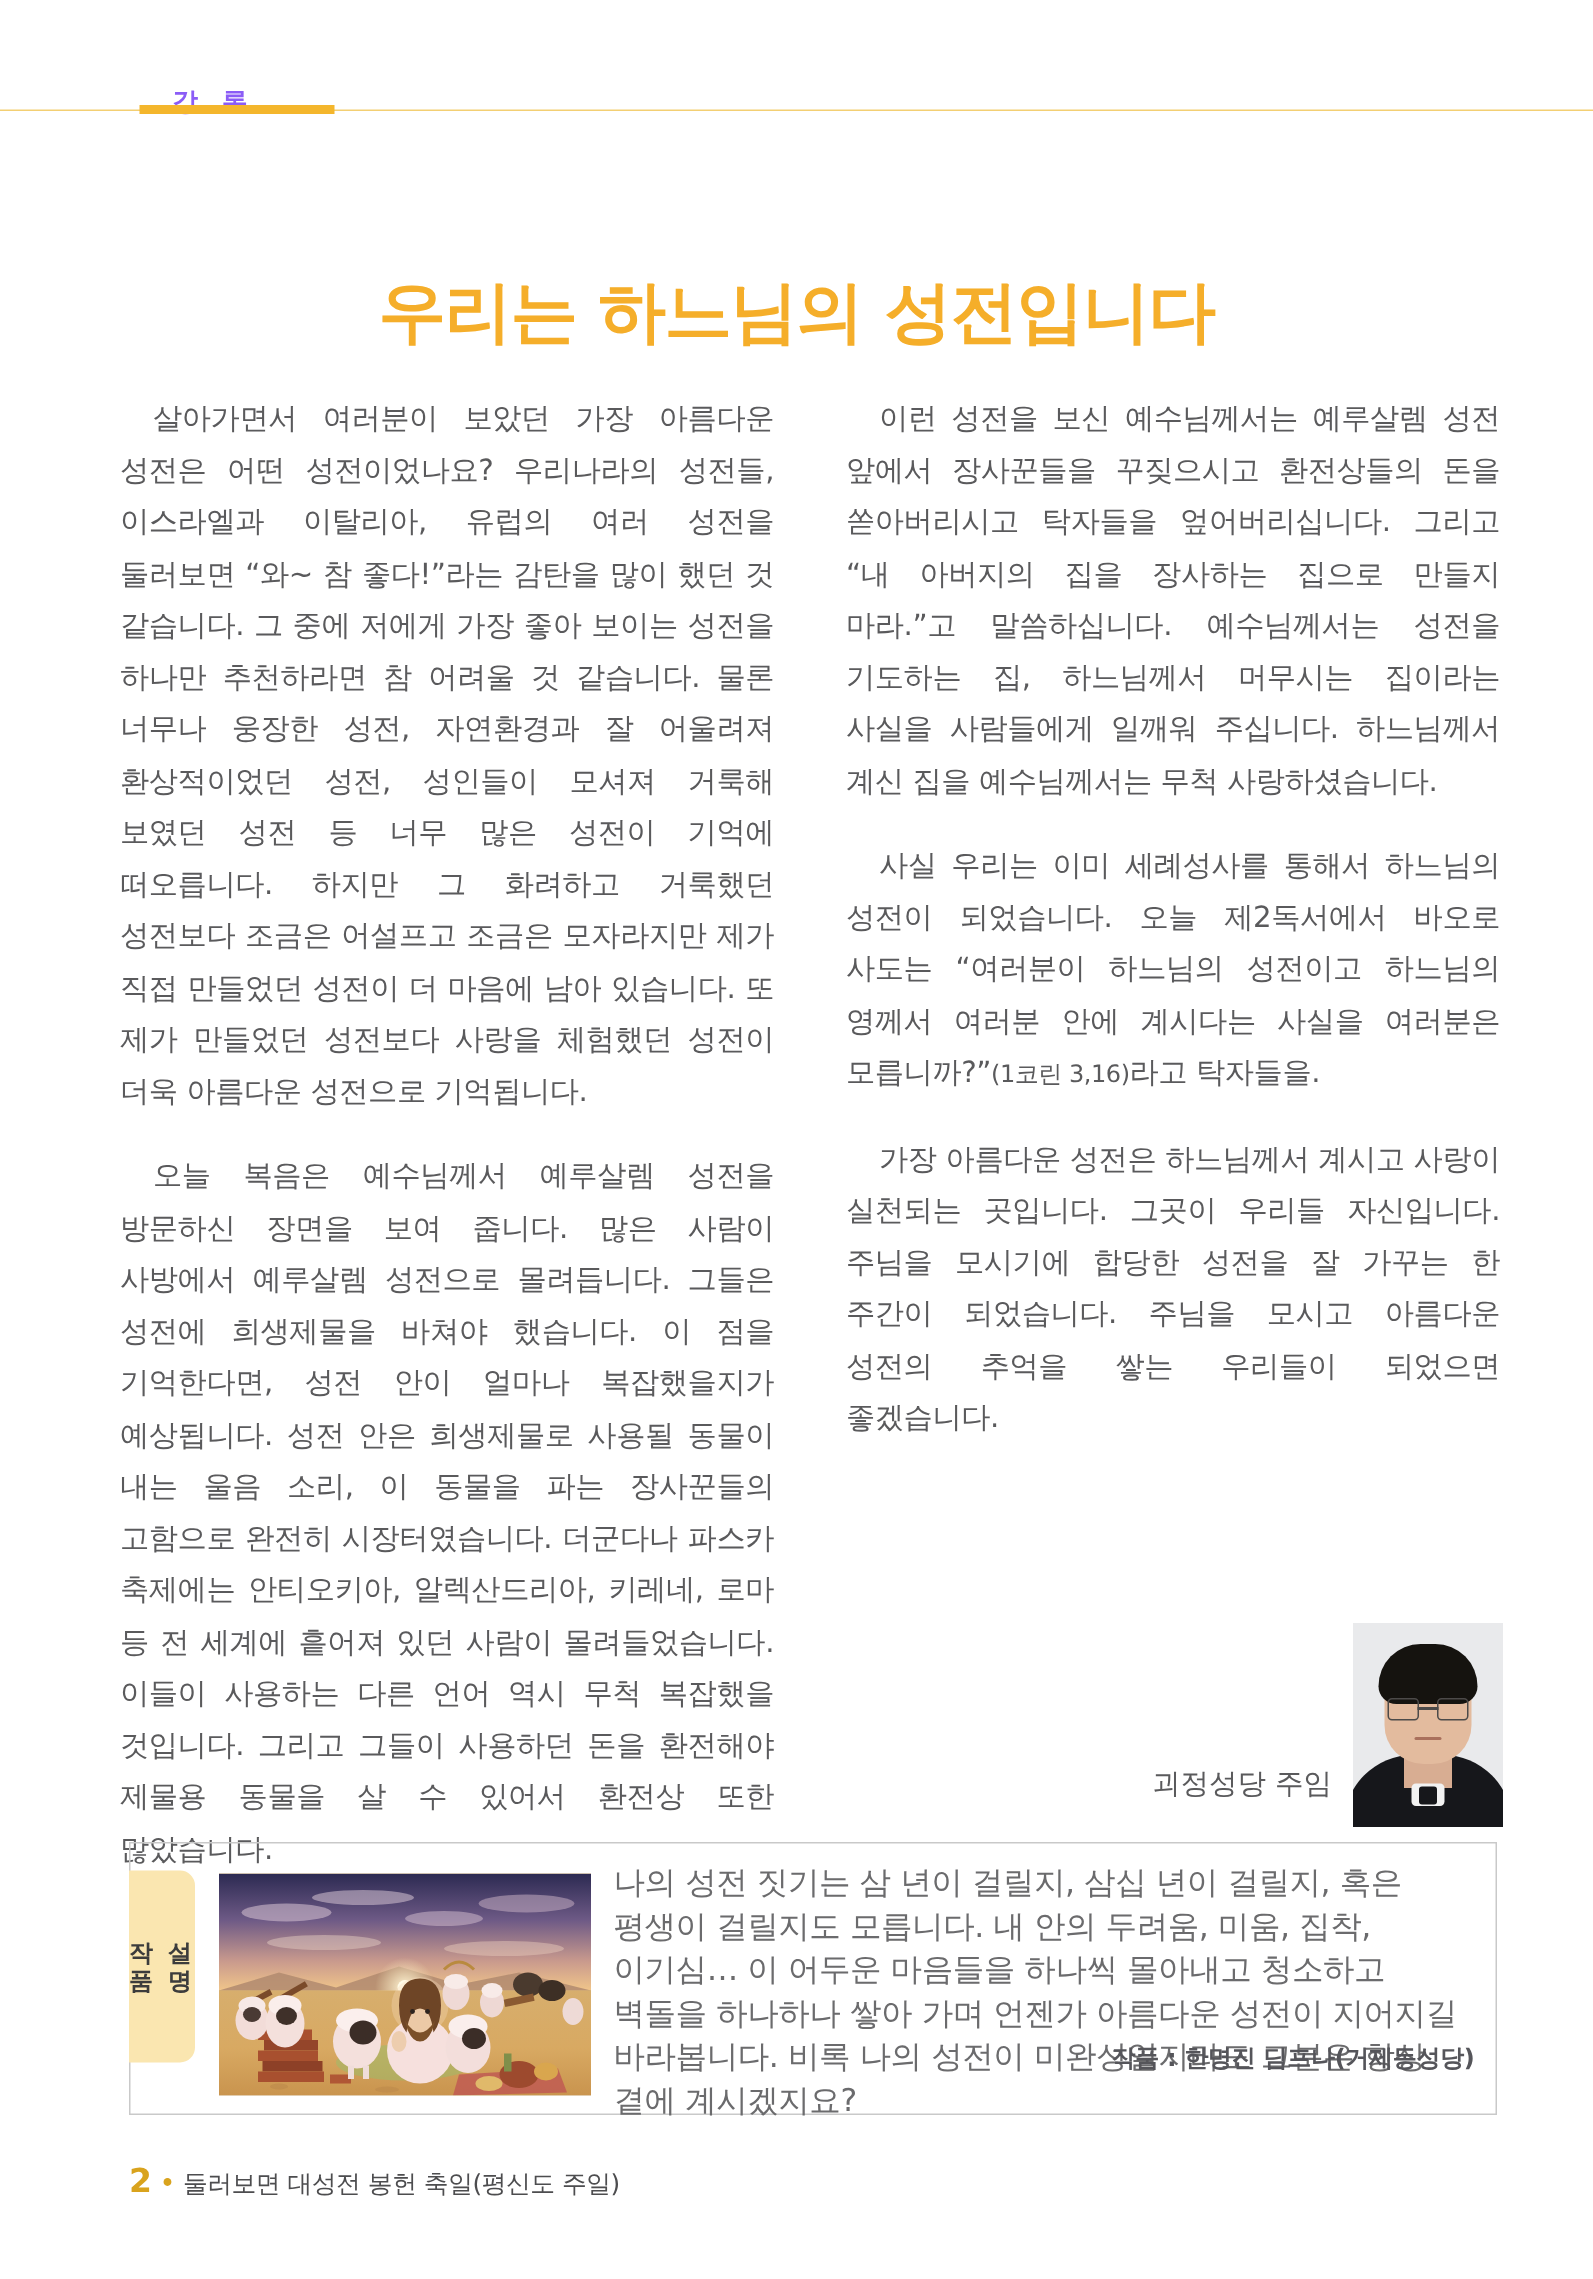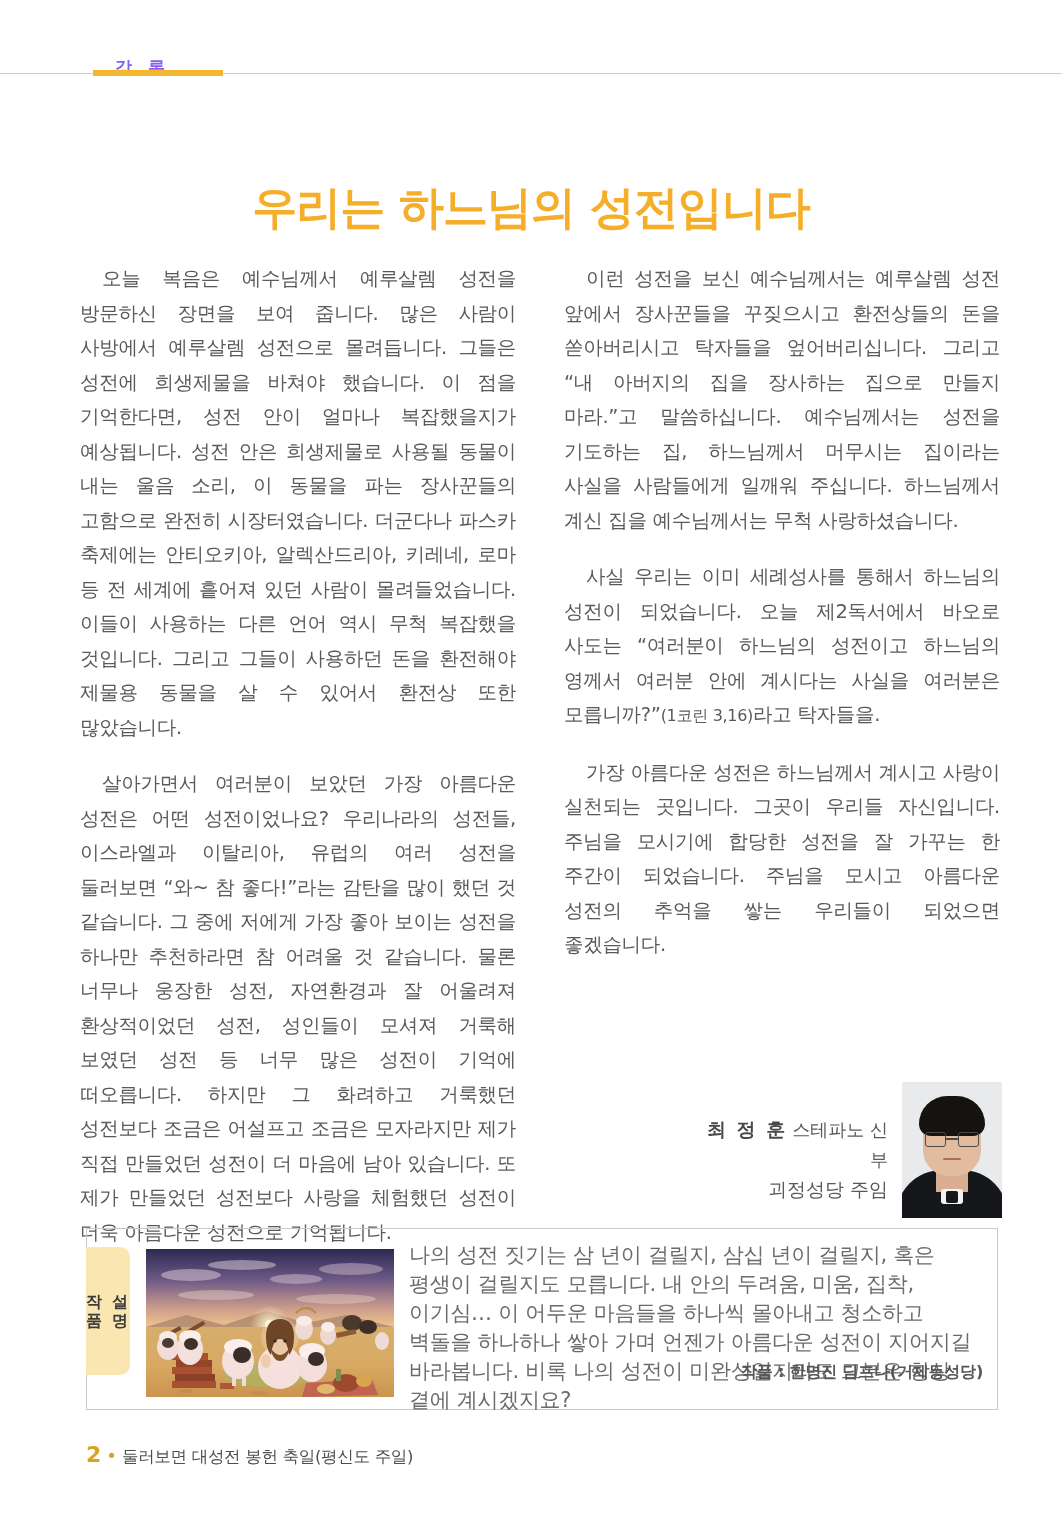--- a/index.html
+++ b/index.html
@@ -326,38 +326,34 @@
   <div class="section-label">강 론</div>
   <div class="header-rule-thin"></div>
   <div class="header-rule-thick"></div>
 </div>
 
 <h1 class="article-title">우리는 하느님의 성전입니다</h1>
 
 <div class="columns">
 
   <div class="column">
+    <p class="body-par">살아가면서 여러분이 보았던 가장 아름다운 성전은 어떤 성전이었나요? 우리나라의 성전들, 이스라엘과 이탈리아, 유럽의 여러 성전을 둘러보면 “와~ 참 좋다!”라는 감탄을 많이 했던 것 같습니다. 그 중에 저에게 가장 좋아 보이는 성전을 하나만 추천하라면 참 어려울 것 같습니다. 물론 너무나 웅장한 성전, 자연환경과 잘 어울려져 환상적이었던 성전, 성인들이 모셔져 거룩해 보였던 성전 등 너무 많은 성전이 기억에 떠오릅니다. 하지만 그 화려하고 거룩했던 성전보다 조금은 어설프고 조금은 모자라지만 제가 직접 만들었던 성전이 더 마음에 남아 있습니다. 또 제가 만들었던 성전보다 사랑을 체험했던 성전이 더욱 아름다운 성전으로 기억됩니다.</p>
     <p class="body-par">오늘 복음은 예수님께서 예루살렘 성전을 방문하신 장면을 보여 줍니다. 많은 사람이 사방에서 예루살렘 성전으로 몰려듭니다. 그들은 성전에 희생제물을 바쳐야 했습니다. 이 점을 기억한다면, 성전 안이 얼마나 복잡했을지가 예상됩니다. 성전 안은 희생제물로 사용될 동물이 내는 울음 소리, 이 동물을 파는 장사꾼들의 고함으로 완전히 시장터였습니다. 더군다나 파스카 축제에는 안티오키아, 알렉산드리아, 키레네, 로마 등 전 세계에 흩어져 있던 사람이 몰려들었습니다. 이들이 사용하는 다른 언어 역시 무척 복잡했을 것입니다. 그리고 그들이 사용하던 돈을 환전해야 제물용 동물을 살 수 있어서 환전상 또한 많았습니다.</p>
-    <p class="body-par">살아가면서 여러분이 보았던 가장 아름다운 성전은 어떤 성전이었나요? 우리나라의 성전들, 이스라엘과 이탈리아, 유럽의 여러 성전을 둘러보면 “와~ 참 좋다!”라는 감탄을 많이 했던 것 같습니다. 그 중에 저에게 가장 좋아 보이는 성전을 하나만 추천하라면 참 어려울 것 같습니다. 물론 너무나 웅장한 성전, 자연환경과 잘 어울려져 환상적이었던 성전, 성인들이 모셔져 거룩해 보였던 성전 등 너무 많은 성전이 기억에 떠오릅니다. 하지만 그 화려하고 거룩했던 성전보다 조금은 어설프고 조금은 모자라지만 제가 직접 만들었던 성전이 더 마음에 남아 있습니다. 또 제가 만들었던 성전보다 사랑을 체험했던 성전이 더욱 아름다운 성전으로 기억됩니다.</p>
   </div>
 
   <div class="column">
     <p class="body-par">이런 성전을 보신 예수님께서는 예루살렘 성전 앞에서 장사꾼들을 꾸짖으시고 환전상들의 돈을 쏟아버리시고 탁자들을 엎어버리십니다. 그리고 “내 아버지의 집을 장사하는 집으로 만들지 마라.”고 말씀하십니다. 예수님께서는 성전을 기도하는 집, 하느님께서 머무시는 집이라는 사실을 사람들에게 일깨워 주십니다. 하느님께서 계신 집을 예수님께서는 무척 사랑하셨습니다.</p>
     <p class="body-par"><span>사실 우리는 이미 세례성사를 통해서 하느님의 성전이 되었습니다. 오늘 제2독서에서 바오로 사도는 “여러분이 하느님의 성전이고 하느님의 영께서 여러분 안에 계시다는 사실을 여러분은 모릅니까?”</span><span class="cite">(1코린 3,16)</span><span>라고 탁자들을.</span></p>
     <p class="body-par">가장 아름다운 성전은 하느님께서 계시고 사랑이 실천되는 곳입니다. 그곳이 우리들 자신입니다. 주님을 모시기에 합당한 성전을 잘 가꾸는 한 주간이 되었습니다. 주님을 모시고 아름다운 성전의 추억을 쌓는 우리들이 되었으면 좋겠습니다.</p>
   </div>
 
 </div>
 
 <div class="author-block">
   <div class="author-text">
-    <div>
-      <span class="author-name">최 정 훈</span>
-      <span class="author-role">스테파노 신부</span>
-    </div>
     <div class="author-parish">괴정성당 주임</div>
   </div>
 
   <div class="author-photo">
     <div class="ph-body"></div>
     <div class="ph-neck"></div>
     <div class="ph-head"></div>
     <div class="ph-hair"></div>
     <div class="ph-glasses">
         <span class="l"></span>

